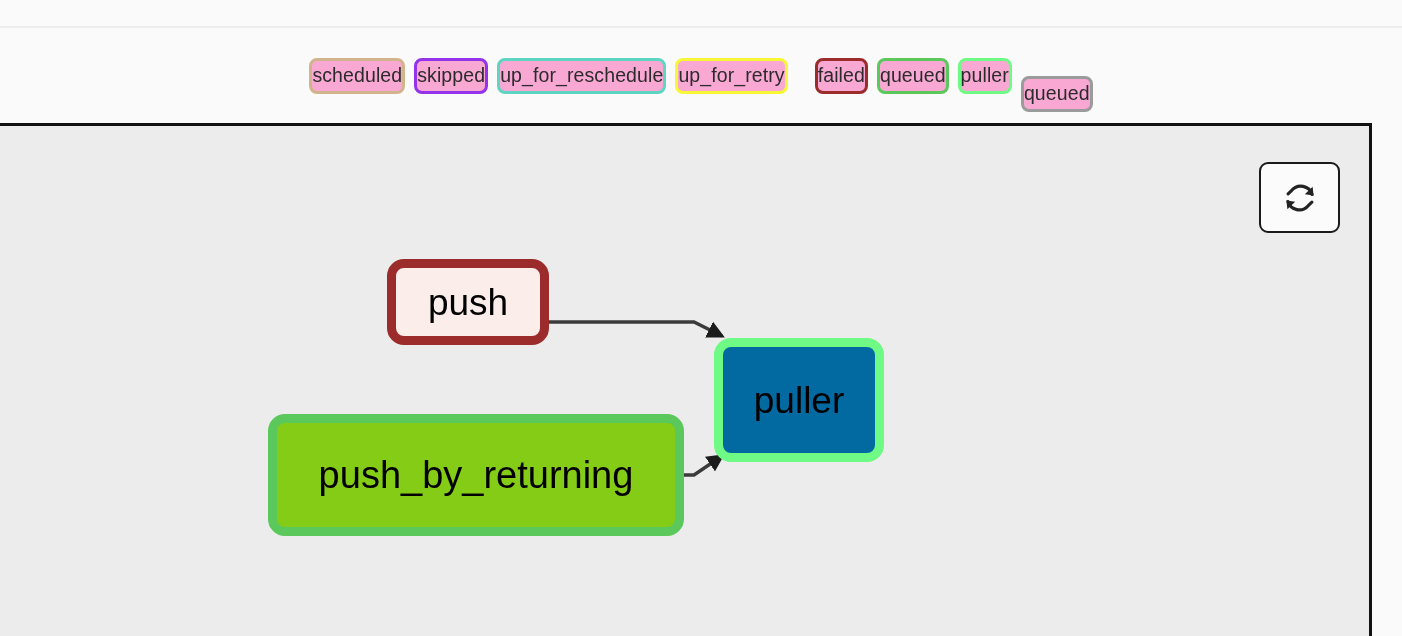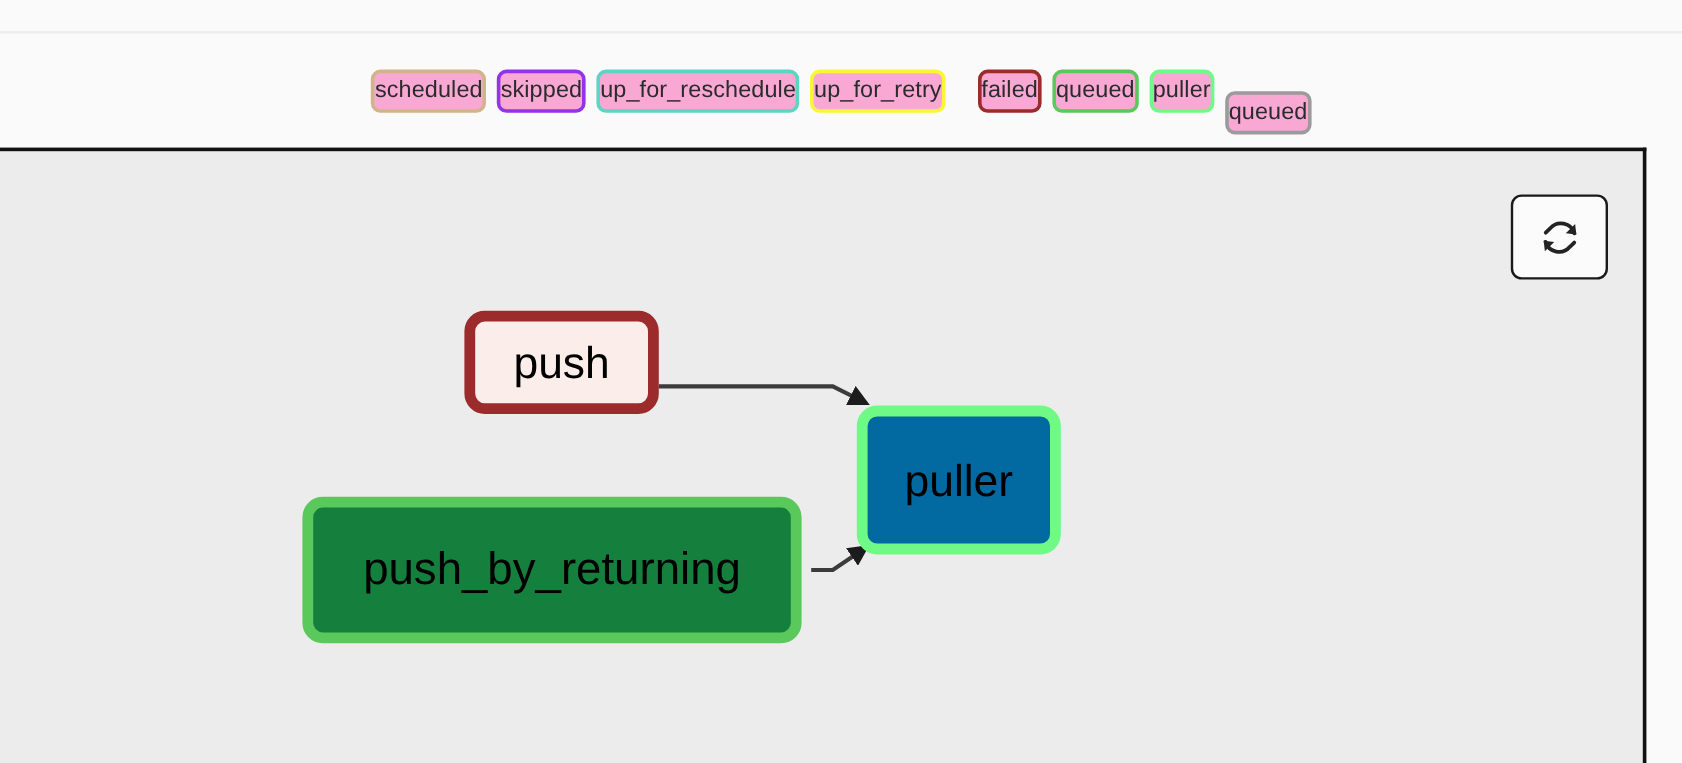--- a/index.html
+++ b/index.html
@@ -161,21 +161,21 @@
 
     <path d="M 549 196 L 694 196 L 722 210" fill="none" stroke="#3b3b3b" stroke-width="3.4" marker-end="url(#arrow)"></path>
 
     <path d="M 676 349 L 694 349 L 722 330" fill="none" stroke="#3b3b3b" stroke-width="3.4" marker-end="url(#arrow)"></path>
   </svg>
 
   <div class="task-node" id="node-push" style="left: 387px; top: 133px; width: 162px; height: 86px; border-color: rgb(156, 43, 43); background: rgb(251, 238, 234);">
     <span>push</span>
   </div>
 
-  <div class="task-node wide" id="node-push-by-returning" style="left: 252px; top: 288px; width: 416px; height: 122px; border-color: rgb(91, 200, 91); background: #15803d;">
+  <div class="task-node wide" id="node-push-by-returning" style="left: 268px; top: 288px; width: 416px; height: 122px; border-color: rgb(91, 200, 91); background: #84cc16;">
     <span>push_by_returning</span>
   </div>
 
   <div class="task-node" id="node-puller" style="left: 714px; top: 212px; width: 170px; height: 124px; border-color: rgb(110, 250, 132); background: #0369a1;">
     <span>puller</span>
   </div>
 
   <button id="refresh-button">
     <span>
       <svg width="34" height="34" viewBox="0 0 24 24" fill="none" stroke="#232323" stroke-width="2.2" stroke-linecap="round" stroke-linejoin="round">

